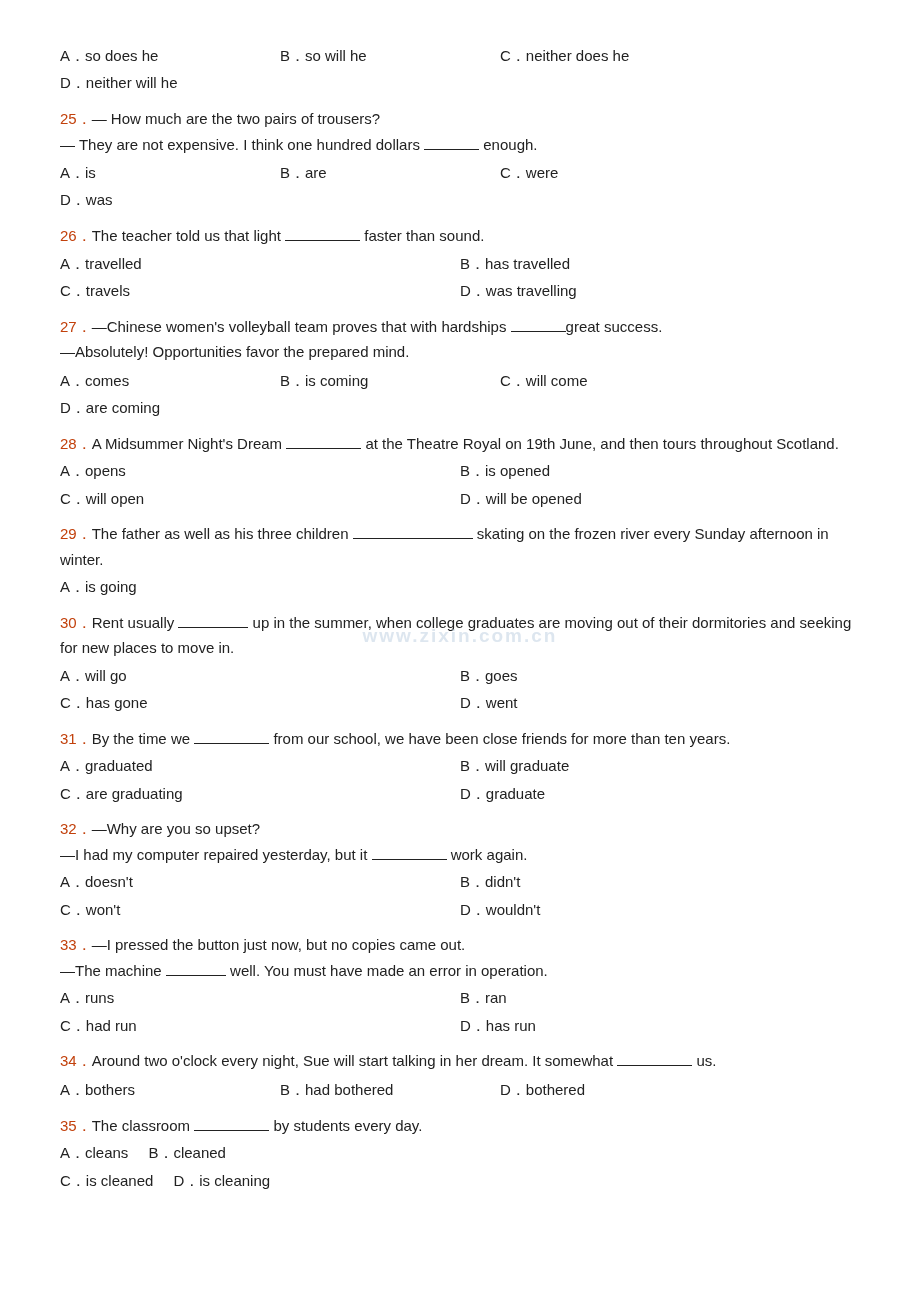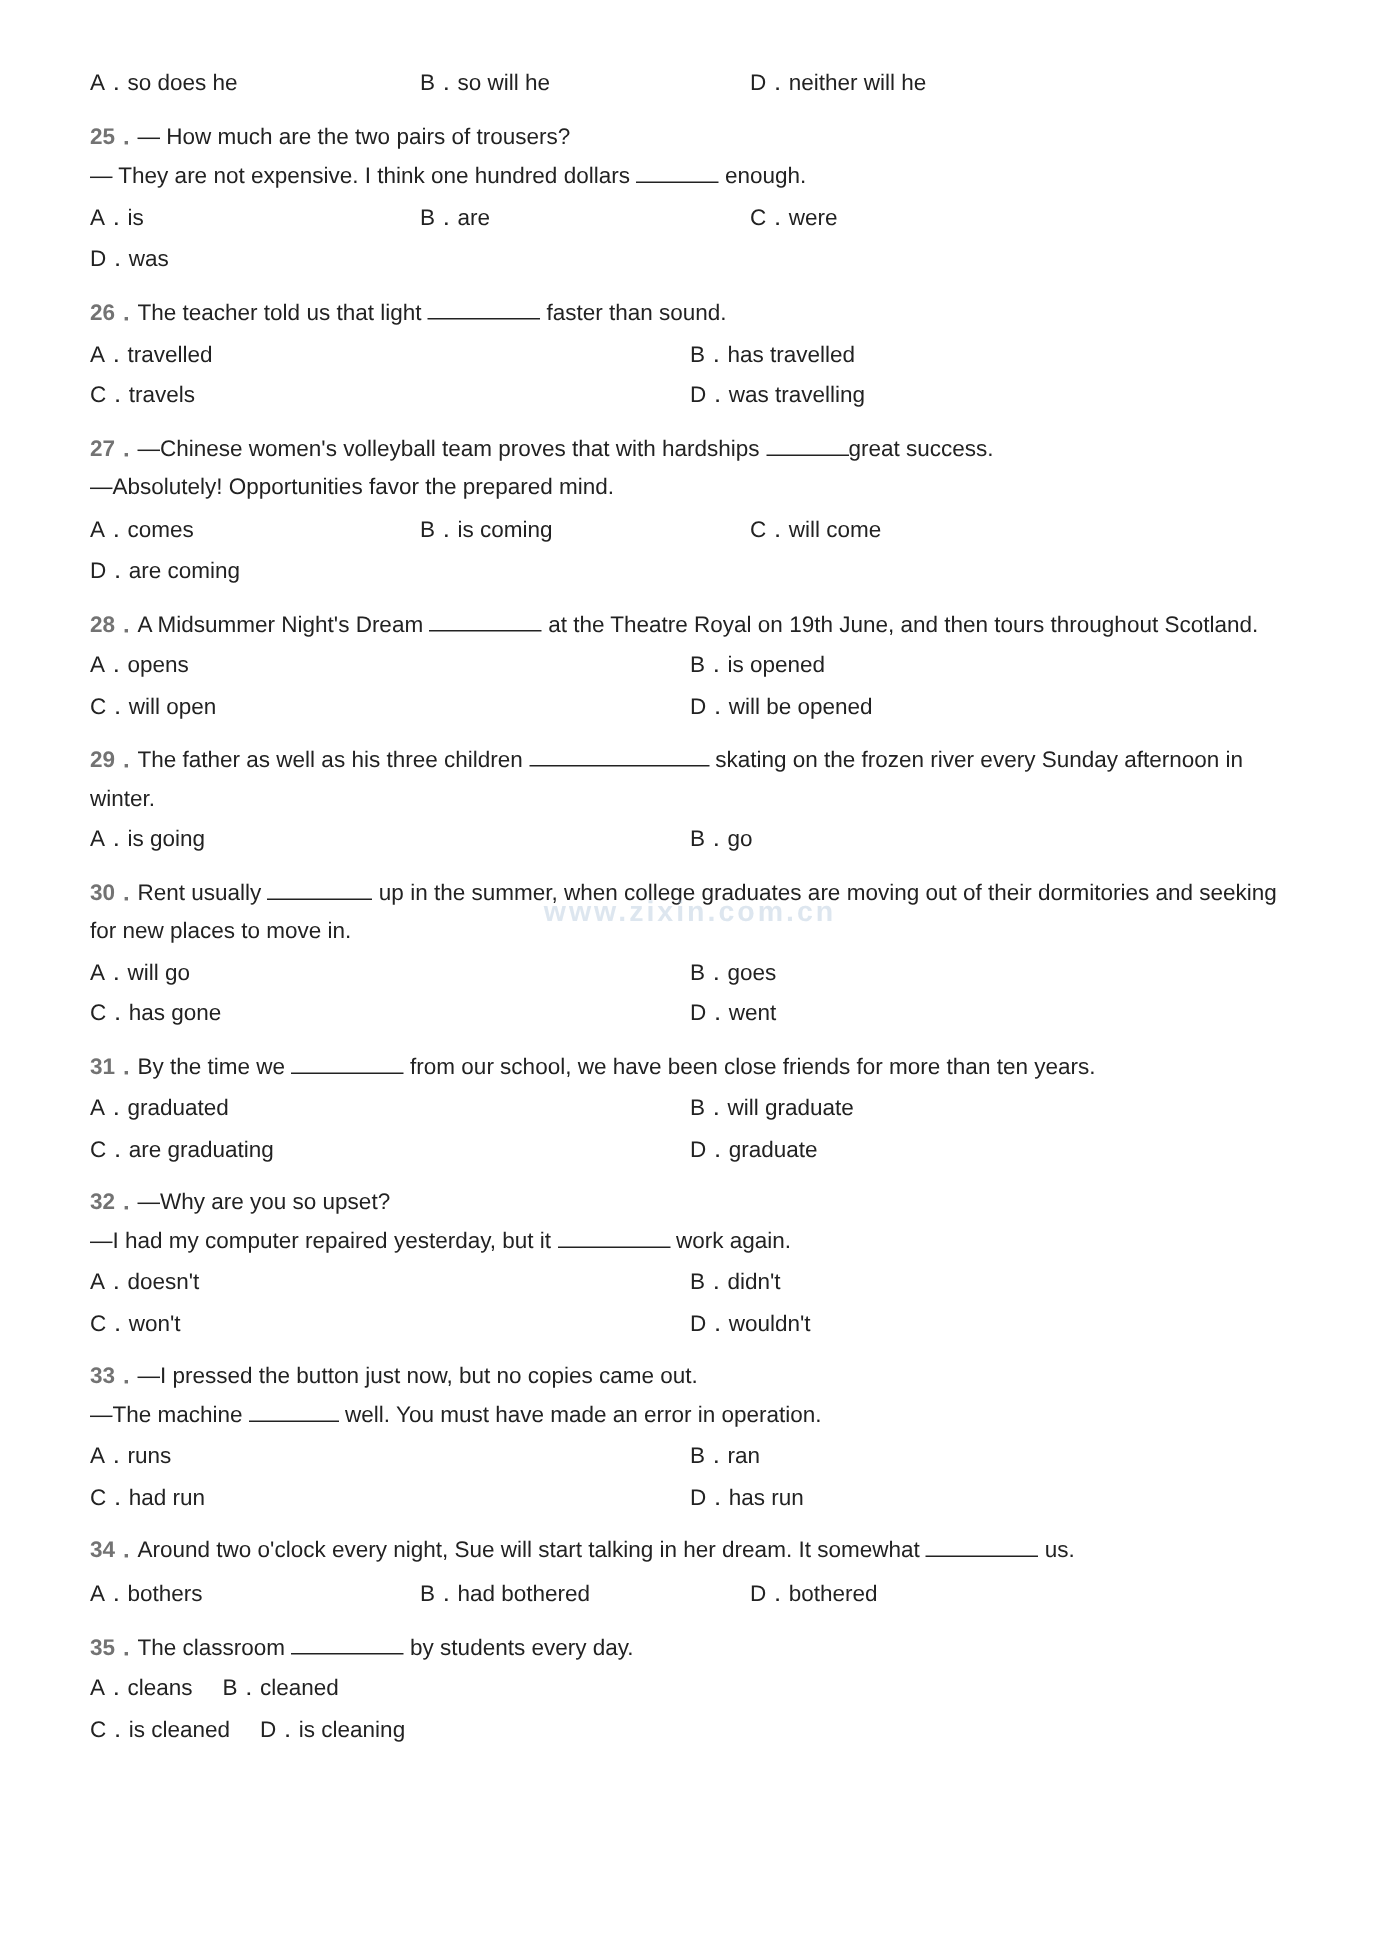--- a/index.html
+++ b/index.html
@@ -6,22 +6,22 @@
     body {
       background: #fff;
       font-family: Arial, sans-serif;
       font-size: 15px;
       color: #222;
       padding: 40px 60px;
       width: 920px;
       min-height: 1302px;
     }
     .question-number {
-      color: #737373;
-      font-weight: bold;
+      color: #c2410c;
+      font-weight: normal;
     }
     .question-block {
       margin-bottom: 10px;
       line-height: 1.7;
     }
     .options-row {
       display: flex;
       flex-wrap: wrap;
       margin: 2px 0;
       gap: 0;
@@ -52,20 +52,21 @@
     }
     .blank { border-bottom: 1px solid #222; display: inline-block; min-width: 60px; }
   </style>
 </head>
 <body>
 
 <div class="question-block">
   <div class="options-row">
     <span class="option">A．so does he</span>
     <span class="option">B．so will he</span>
+    <span class="option">C．neither does he</span>
     <span class="option">D．neither will he</span>
   </div>
 </div>
 
 <div class="question-block">
   <div><span class="question-number">25．</span><span>— How much are the two pairs of trousers?</span></div>
   <div><span>— They are not expensive. I think one hundred dollars <span class="blank" style="min-width:55px;"></span> enough.</span></div>
   <div class="options-row">
     <span class="option">A．is</span>
     <span class="option">B．are</span>
@@ -106,21 +107,20 @@
   <div class="options-row">
     <span class="option-half">C．will open</span>
     <span class="option-half">D．will be opened</span>
   </div>
 </div>
 
 <div class="question-block">
   <div><span class="question-number">29．</span><span>The father as well as his three children <span class="blank" style="min-width:120px;"></span> skating on the frozen river every Sunday afternoon in winter.</span></div>
   <div class="options-row">
     <span class="option-half">A．is going</span>
-    <span class="option-half">B．go</span>
   </div>
 </div>
 
 <div class="question-block watermark">
   <div style="position:relative;">
     <span class="question-number">30．</span><span>Rent usually <span class="blank" style="min-width:70px;"></span> up in the summer, when college graduates are moving out of their dormitories and seeking for new places to move in.</span>
     <span class="wm" style="top:10px;">www.zixin.com.cn</span>
   </div>
   <div class="options-row">
     <span class="option-half">A．will go</span>

